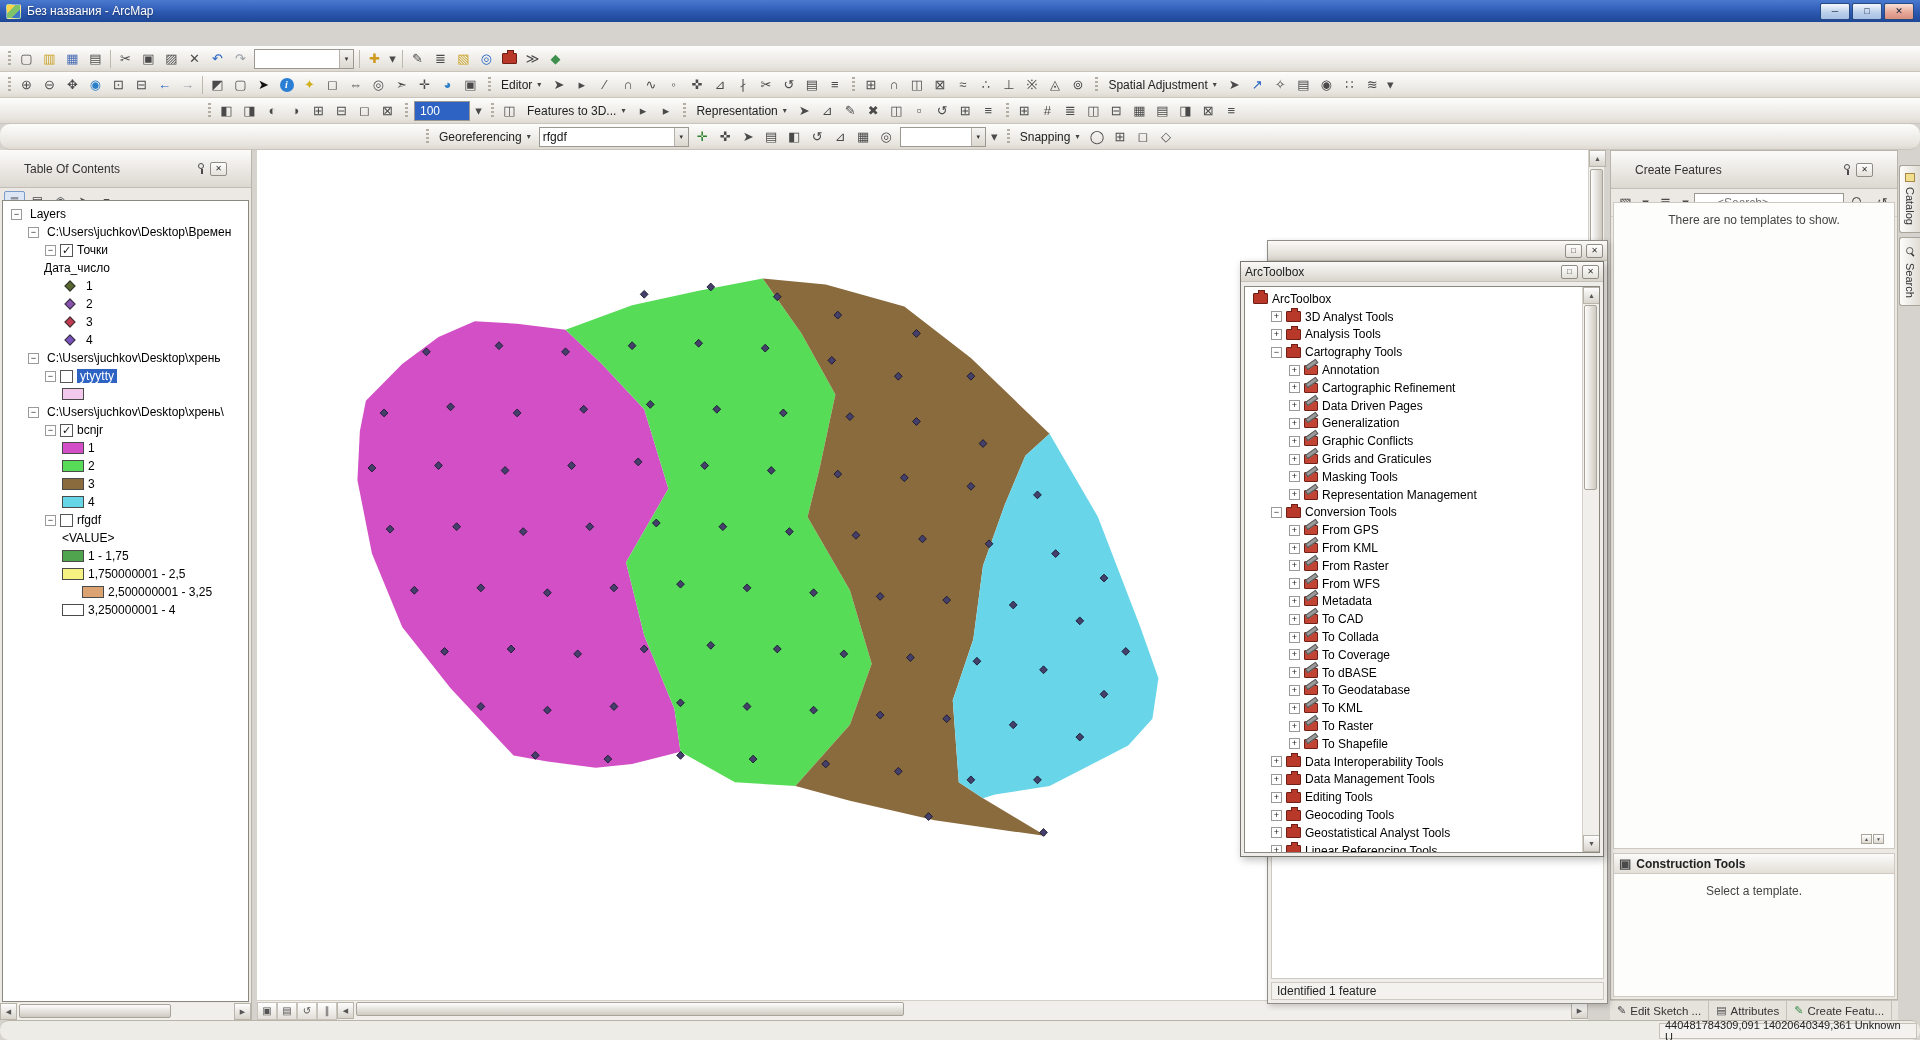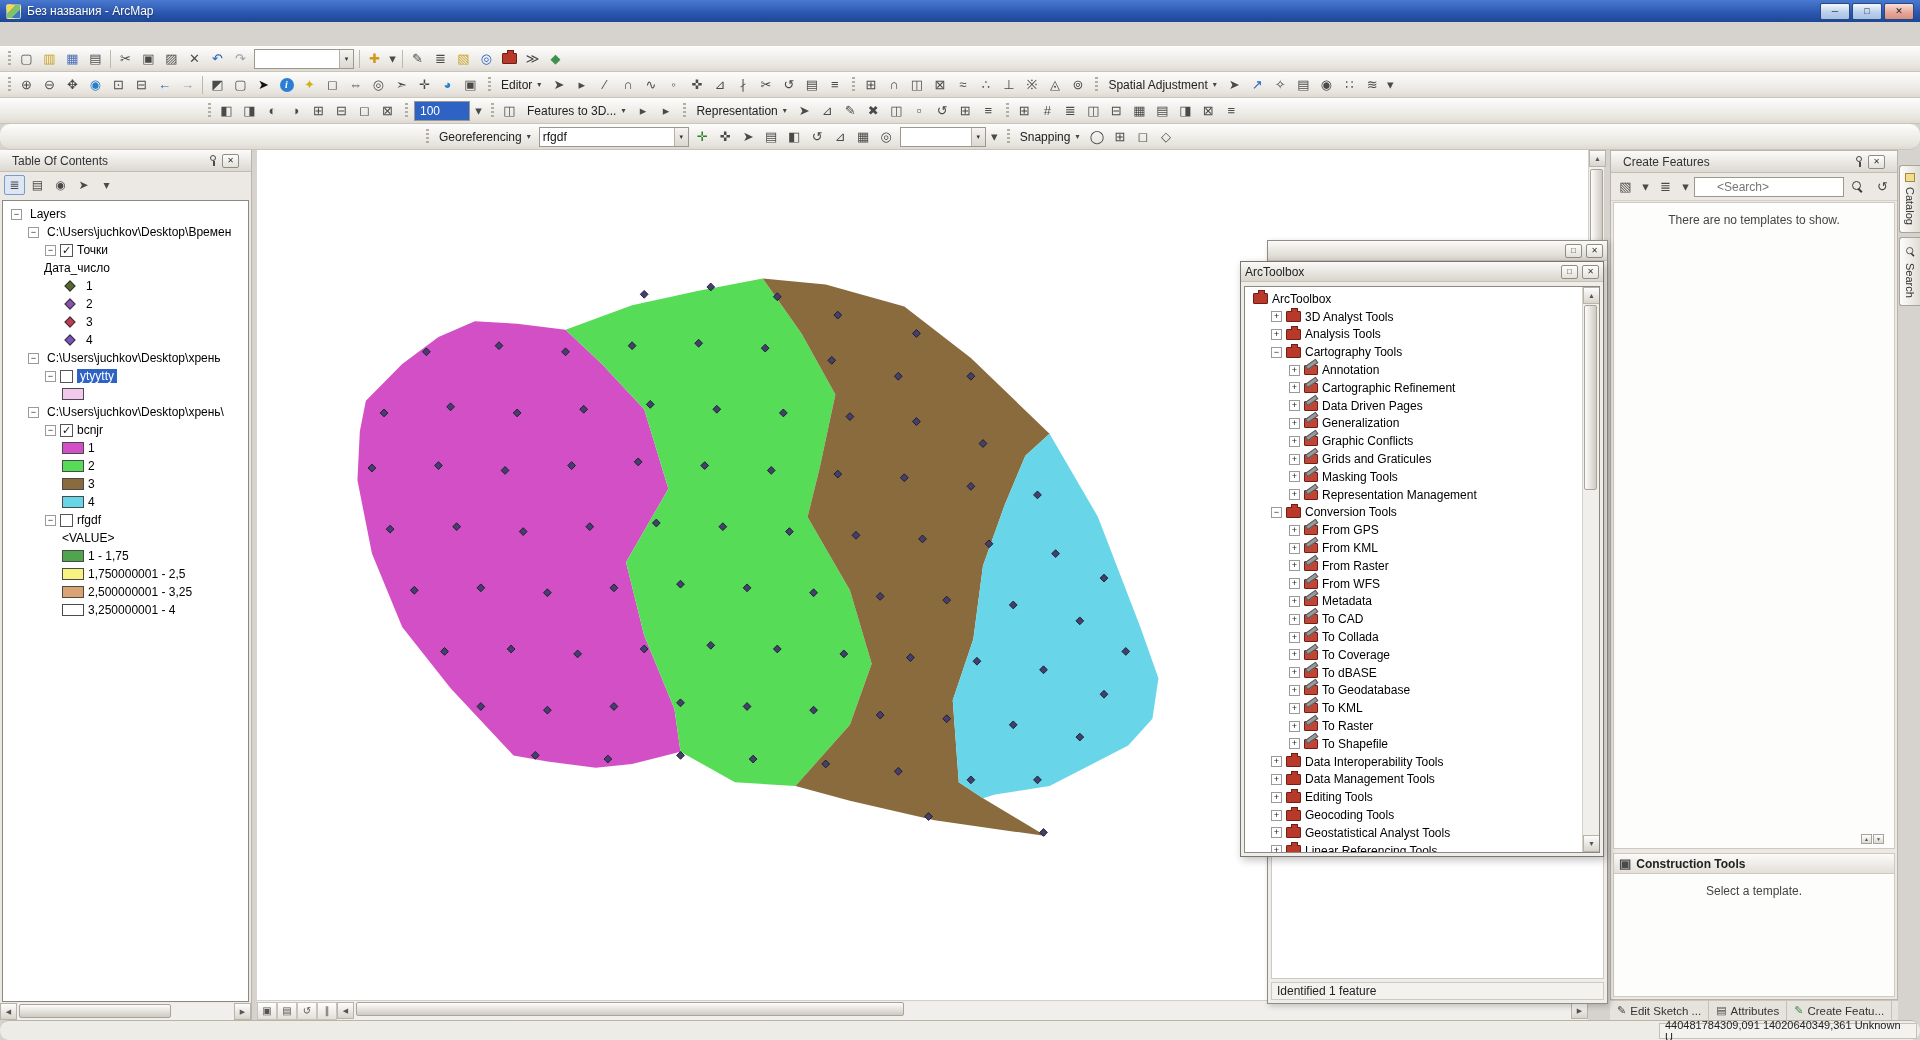--- a/index.html
+++ b/index.html
@@ -60,22 +60,22 @@
   .i-tbx { width:15px; height:11px; position:relative; background:#b8382a; border:1px solid #6f1f16;
     border-radius:1px; flex:none; }
   .i-tbx::before { content:""; position:absolute; left:4px; top:-4px; width:5px; height:3px;
     border:1px solid #6f1f16; border-bottom:none; background:#b8382a; }
   .i-tset { width:14px; height:10px; position:relative; background:#c24434; border:1px solid #6f1f16;
     border-radius:1px; flex:none; }
   .i-tset::after { content:""; position:absolute; left:0; top:-4px; width:11px; height:2.5px;
     background:#9a9a9a; border:1px solid #555; transform:rotate(-35deg); }
 
   
-  .panel-header { height:22px; background:linear-gradient(#fcfbfa,#dcd8d1); border-bottom:1px solid #c2beb5;
-    display:flex; align-items:center; padding:0 12px; color:#333; }
+  .panel-header { height:38px; background:linear-gradient(#fcfbfa,#dcd8d1); border-bottom:1px solid #c2beb5;
+    display:flex; align-items:center; padding:0 24px; color:#333; }
   .ph-btns { margin-left:auto; display:flex; gap:4px; align-items:center; }
   .flt-btn { width:17px; height:14px; border:1px solid #8f8d86; background:linear-gradient(#fefefe,#e4e1da);
     font-size:8px; display:flex; align-items:center; justify-content:center; color:#333; border-radius:2px; flex:none; }
 
   
   #toc-panel { position:absolute; left:0; top:150px; width:252px; height:870px; background:#ece9e4;
     border-right:1px solid #b9b4aa; }
   #toc-toolbar { height:26px; display:flex; align-items:center; padding:2px 4px; gap:2px; }
   .toc-tool { width:21px; height:20px; border:1px solid transparent; border-radius:2px; display:flex;
     align-items:center; justify-content:center; font-size:12px; color:#444; flex:none; }
@@ -724,21 +724,21 @@
           <span class="lbl">&lt;VALUE&gt;</span>
         </div>
         <div class="toc-row" style="padding-left: 59px;">
           <span class="toc-swatch" style="background: rgb(81, 164, 78);"></span>
           <span class="lbl">1 - 1,75</span>
         </div>
         <div class="toc-row" style="padding-left: 59px;">
           <span class="toc-swatch" style="background: rgb(247, 243, 131);"></span>
           <span class="lbl">1,750000001 - 2,5</span>
         </div>
-        <div class="toc-row" style="padding-left: 59px;">
+        <div class="toc-row" style="padding-left: 79px;">
           <span class="toc-swatch" style="background: rgb(220, 163, 114);"></span>
           <span class="lbl">2,500000001 - 3,25</span>
         </div>
         <div class="toc-row" style="padding-left: 59px;">
           <span class="toc-swatch" style="background: rgb(255, 255, 255);"></span>
           <span class="lbl">3,250000001 - 4</span>
         </div>
       </div>
     <div class="hscroll">
       <span class="scroll-btn">◀</span>

